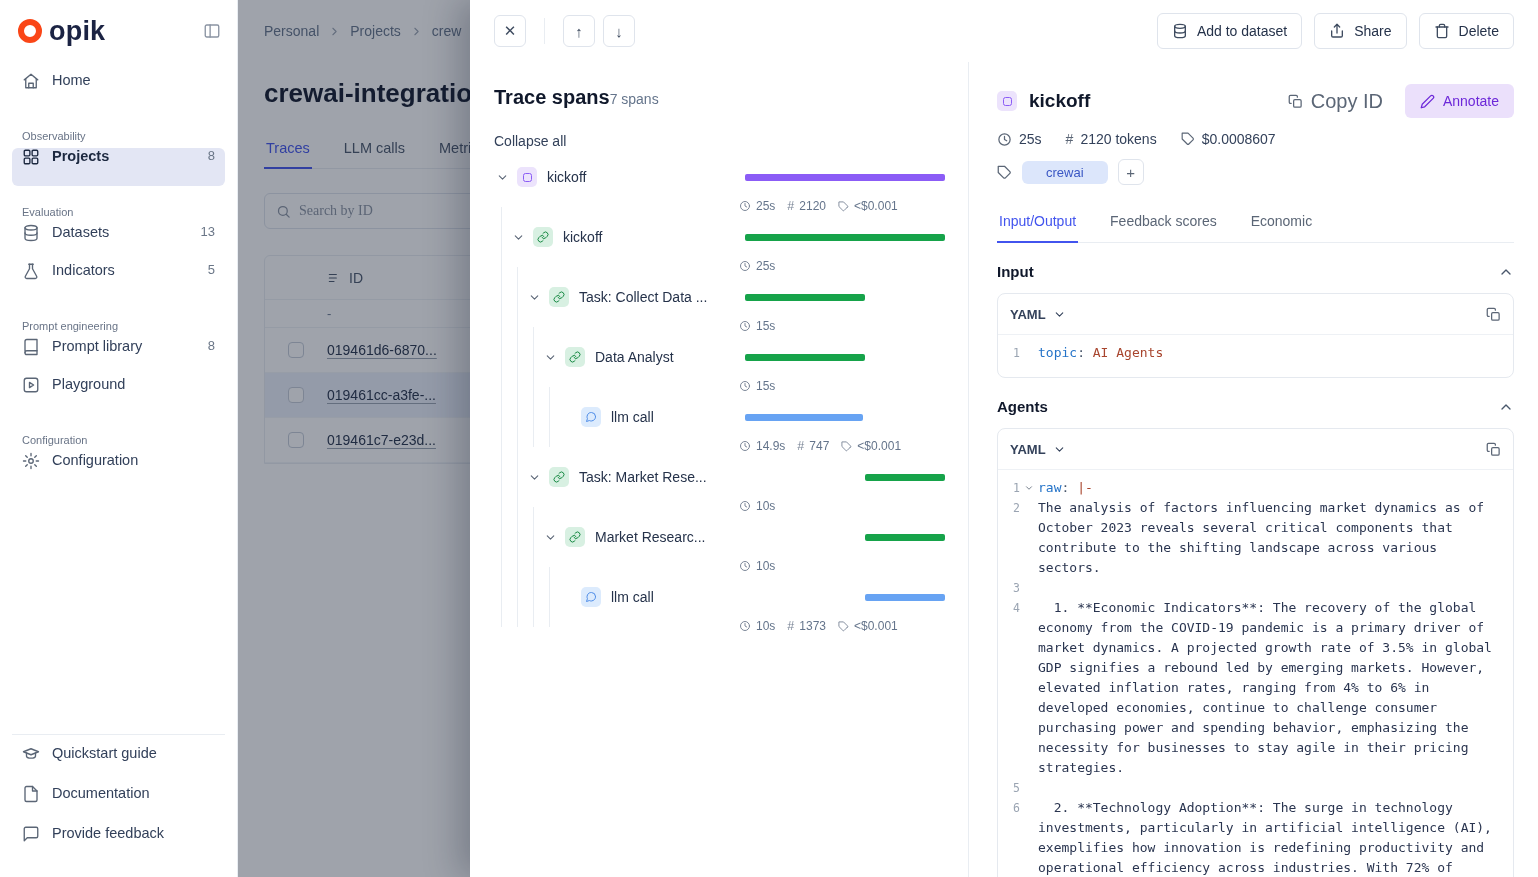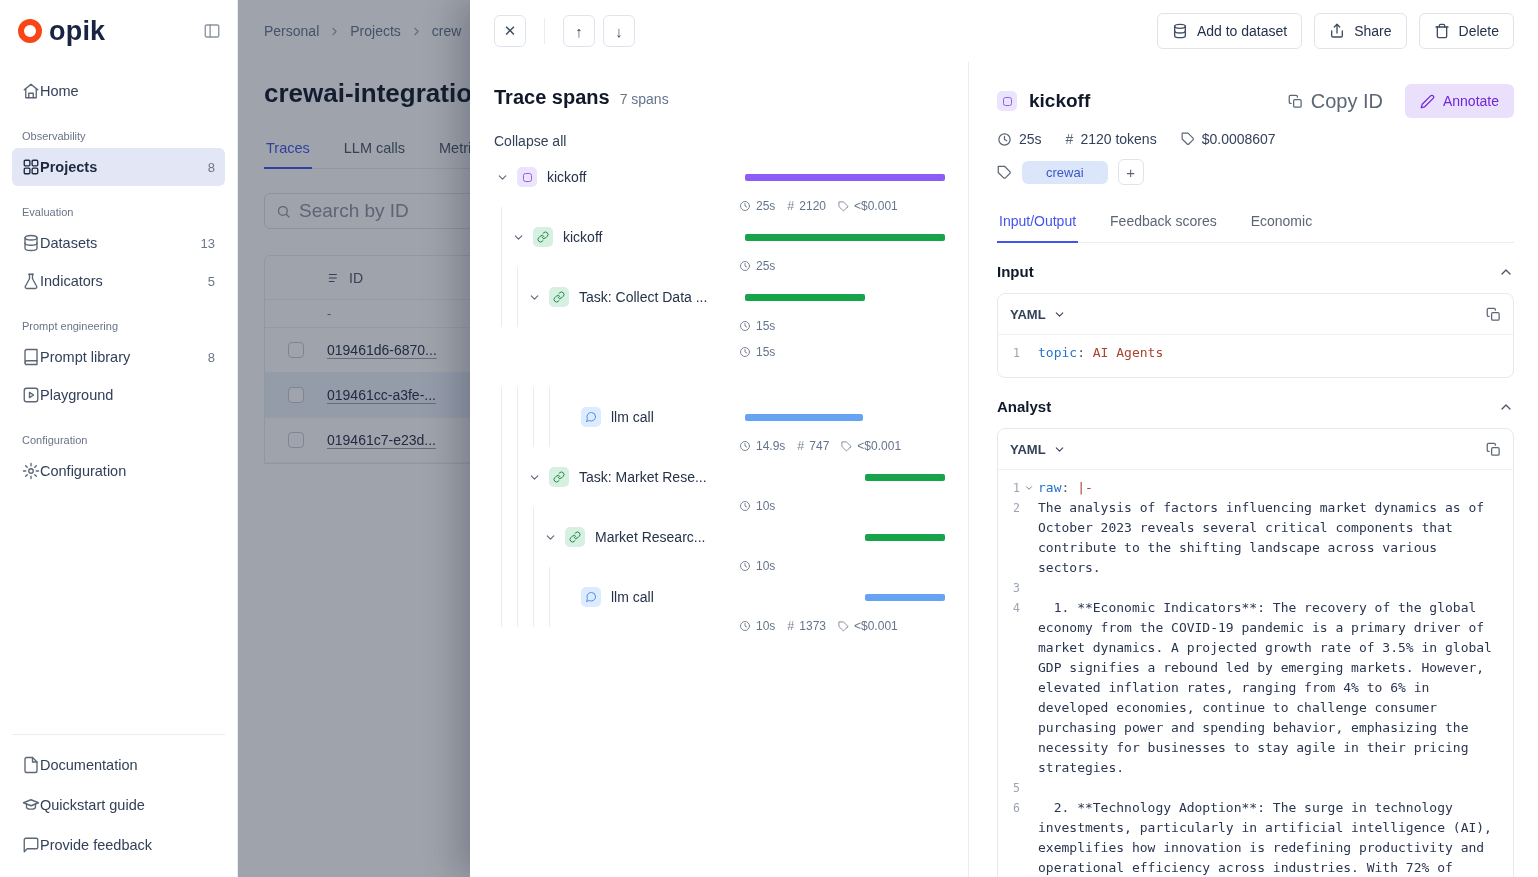--- a/index.html
+++ b/index.html
@@ -8,42 +8,42 @@
 .app{position:relative;width:1538px;height:877px;overflow:hidden;background:#fff}
 
 
 .sidebar{position:absolute;left:0;top:0;bottom:0;width:238px;background:#fff;border-right:1px solid #e9edf2;z-index:1}
 .logo-row{height:62px;display:flex;align-items:center;justify-content:space-between;padding:0 16px 0 18px}
 .logo{display:flex;align-items:center;gap:7px}
 .logo-mark{width:24px;height:24px;border-radius:50%;border:6px solid #fa4617}
 .logo-text{font-size:27px;font-weight:700;color:#1b2343;letter-spacing:.2px}
 .collapse-btn{color:#8b94a3;cursor:pointer}
 .nav{padding:10px 12px 0}
-.nav-item{display:flex;align-items:center;height:38px;padding:0 10px;border-radius:6px;font-size:14.5px;color:#32405a;cursor:pointer}
+.nav-item{display:flex;align-items:flex-start;gap:12px;height:38px;padding:0 10px;border-radius:6px;font-size:14.5px;color:#32405a;cursor:pointer}
 .nav-item.active{background:#e3e6f4;font-weight:600;color:#1d2940}
 .nav-ic{color:#5b6676;display:flex;flex:none}
 .nav-item.active .nav-ic{color:#1d2940}
 .nav-count{margin-left:auto;font-size:13px;color:#6a7687;font-weight:400}
 .nav-section{margin:20px 10px 6px;font-size:11px;color:#697487}
 .sidebar-footer{position:absolute;left:12px;right:12px;bottom:12px}
 .sidebar-footer .divider{border-top:1px solid #e9edf2;margin-bottom:10px}
 .sidebar-footer .nav-item{height:40px}
 
 
 .main{position:absolute;left:238px;top:0;right:0;bottom:0;background:#fff}
 .main-header{height:62px;display:flex;align-items:center;padding:0 26px}
 .breadcrumb{display:flex;align-items:center;gap:9px;font-size:14px;color:#64748b}
 .crumb-sep{color:#9aa4b2;display:flex}
 .main-body{padding:0 26px}
 .page-title{font-size:26px;font-weight:600;color:#10182b;margin-top:16px;white-space:nowrap}
 .main-tabs{display:flex;gap:30px;margin-top:22px;border-bottom:1px solid #e9edf2;width:900px}
 .main-tab{padding:9px 2px 11px;font-size:14.5px;color:#49576b;cursor:pointer;white-space:nowrap}
 .main-tab.active{color:#4254ee;border-bottom:2px solid #4254ee;margin-bottom:-1px;font-weight:500}
 .search-box{margin-top:24px;width:242px;height:36px;border:1px solid #dfe4ec;border-radius:6px;display:flex;align-items:center;gap:8px;padding:0 11px;color:#8b94a3}
-.search-box input{flex:1;border:0;outline:0;font-size:19px;font-family:Liberation Sans, sans-serif;color:#4d7c0f;background:transparent}
+.search-box input{flex:1;border:0;outline:0;font-size:14px;font-family:Liberation Serif, serif;color:#4d7c0f;background:transparent}
 .search-box input::placeholder{color:#8b94a3}
 .data-table{margin-top:26px;width:640px;border:1px solid #e9edf2;border-radius:6px 6px 0 0;overflow:hidden}
 .thead{display:flex;align-items:center;height:44px;border-bottom:1px solid #eef1f5}
 .cell-check{width:62px;display:flex;justify-content:center;flex:none}
 .checkbox{width:16px;height:16px;border:1.5px solid #c4ccd8;border-radius:4px;background:#fff;cursor:pointer}
 .th-id{display:flex;align-items:center;gap:8px;font-size:14px;color:#49576b}
 .stats-row{display:flex;align-items:center;height:28px;border-bottom:1px solid #eef1f5;color:#64748b;font-size:13px}
 .stats-row .dash{padding-left:62px}
 .tr{display:flex;align-items:center;height:45px;border-bottom:1px solid #f1f4f8;background:#fff}
 .tr.selected{background:#edf1fc}
@@ -56,21 +56,21 @@
 .icon-btn{width:32px;height:32px;border:1px solid #dfe4ec;border-radius:6px;background:#fff;display:flex;align-items:center;justify-content:center;color:#3f4c60;font-size:15px;cursor:pointer}
 .tb-divider{width:1px;height:26px;background:#e9edf2;margin:0 18px}
 .arrow-group{display:flex;gap:8px}
 .topbar-right{margin-left:auto;display:flex;gap:12px}
 .text-btn{height:36px;border:1px solid #dfe4ec;border-radius:6px;background:#fff;display:flex;align-items:center;gap:9px;padding:0 14px;font-size:14px;color:#25324a;cursor:pointer;white-space:nowrap}
 .btn-ic{color:#3f4c60;display:flex}
 .overlay-body{flex:1;display:flex;min-height:0}
 
 
 .spans-pane{width:498px;flex:none;padding:14px 23px 0 24px;overflow:hidden}
-.spans-header{display:flex;align-items:baseline;gap:10px;margin-top:10px}
+.spans-header{display:flex;align-items:baseline;margin-top:10px}
 .spans-title{font-size:20px;font-weight:600;color:#10182b}
 .spans-count{font-size:14px;color:#64748b}
 .collapse-all{margin-top:24px;font-size:14px;color:#33415a;cursor:pointer;display:inline-block}
 #span-tree{margin-top:10px}
 .span-row{height:60px}
 .span-top{display:flex;align-items:center;height:34px}
 .guide{width:16px;flex:none;position:relative;align-self:stretch}
 .guide::before{content:"";position:absolute;left:7px;top:-13px;height:60px;border-left:1px solid #e9edf2}
 .tree-chevron{width:16px;height:16px;margin-right:7px;flex:none;display:flex;align-items:center;justify-content:center;color:#5b6676;cursor:pointer}
 .tree-chevron.leaf{visibility:hidden}
@@ -212,34 +212,34 @@
             </svg>
           </span>
         <span>Configuration</span>
       </div>
     </nav>
     <div class="sidebar-footer">
       <div class="divider"></div>
       <div class="nav-item">
         <span class="nav-ic">
             <svg width="18" height="18" viewBox="0 0 24 24" fill="none" stroke="currentColor" stroke-width="1.8" stroke-linecap="round" stroke-linejoin="round">
+              <path d="M22 9 12 5 2 9l10 4z"></path>
+              <path d="M6 10.7V15c0 1.1 2.7 2.5 6 2.5s6-1.4 6-2.5v-4.3"></path>
+            </svg>
+          </span>
+        <span>Quickstart guide</span>
+      </div>
+      <div class="nav-item">
+        <span class="nav-ic">
+            <svg width="18" height="18" viewBox="0 0 24 24" fill="none" stroke="currentColor" stroke-width="1.8" stroke-linecap="round" stroke-linejoin="round">
               <path d="M14 2H6a2 2 0 0 0-2 2v16a2 2 0 0 0 2 2h12a2 2 0 0 0 2-2V8z"></path>
               <path d="M14 2v6h6"></path>
             </svg>
           </span>
         <span>Documentation</span>
-      </div>
-      <div class="nav-item">
-        <span class="nav-ic">
-            <svg width="18" height="18" viewBox="0 0 24 24" fill="none" stroke="currentColor" stroke-width="1.8" stroke-linecap="round" stroke-linejoin="round">
-              <path d="M22 9 12 5 2 9l10 4z"></path>
-              <path d="M6 10.7V15c0 1.1 2.7 2.5 6 2.5s6-1.4 6-2.5v-4.3"></path>
-            </svg>
-          </span>
-        <span>Quickstart guide</span>
       </div>
       <div class="nav-item">
         <span class="nav-ic">
             <svg width="18" height="18" viewBox="0 0 24 24" fill="none" stroke="currentColor" stroke-width="1.8" stroke-linecap="round" stroke-linejoin="round">
               <path d="M21 15a2 2 0 0 1-2 2H7l-4 4V5a2 2 0 0 1 2-2h14a2 2 0 0 1 2 2z"></path>
             </svg>
           </span>
         <span>Provide feedback</span>
       </div>
     </div>
@@ -473,20 +473,40 @@
                     <svg width="12" height="12" viewBox="0 0 24 24" fill="none" stroke="currentColor" stroke-width="2" stroke-linecap="round" stroke-linejoin="round">
                       <circle cx="12" cy="12" r="9"></circle>
                       <polyline points="12 7 12 12 15.5 14"></polyline>
                     </svg>
                   </span>
                   <span>15s</span>
                 </span>
               </div>
             </div>
             <div class="span-row">
+              <div class="span-top">
+                <span class="guide"></span>
+                <span class="guide"></span>
+                <span class="guide"></span>
+                <span class="tree-chevron">
+                  <svg width="13" height="13" viewBox="0 0 24 24" fill="none" stroke="currentColor" stroke-width="2" stroke-linecap="round" stroke-linejoin="round">
+                    <polyline points="6 9 12 15 18 9"></polyline>
+                  </svg>
+                </span>
+                <span class="span-icon link">
+                  <svg width="12" height="12" viewBox="0 0 24 24" fill="none" stroke="currentColor" stroke-width="2" stroke-linecap="round" stroke-linejoin="round">
+                    <path d="M10 13a5 5 0 0 0 7.54.54l3-3a5 5 0 0 0-7.07-7.07l-1.72 1.71"></path>
+                    <path d="M14 11a5 5 0 0 0-7.54-.54l-3 3a5 5 0 0 0 7.07 7.07l1.71-1.71"></path>
+                  </svg>
+                </span>
+                <span class="span-label">Data Analyst</span>
+                <span class="bar-wrap">
+                  <span class="bar" style="left:0%;width:60%;background:#16a34a"></span>
+                </span>
+              </div>
               <div class="span-meta">
                 <span class="meta-item">
                   <span class="meta-ic">
                     <svg width="12" height="12" viewBox="0 0 24 24" fill="none" stroke="currentColor" stroke-width="2" stroke-linecap="round" stroke-linejoin="round">
                       <circle cx="12" cy="12" r="9"></circle>
                       <polyline points="12 7 12 12 15.5 14"></polyline>
                     </svg>
                   </span>
                   <span>15s</span>
                 </span>
@@ -742,21 +762,21 @@
           <div class="code-area" id="input-code">
               <div class="code-line">
                 <span class="ln">1</span>
                 <span class="fold"></span>
                 <span class="code-text"><span class="yk">topic</span><span class="yp">: </span><span class="yv">AI Agents</span></span>
               </div>
             </div>
         </div>
 
         <div class="section-header">
-          <span class="section-title">Analyst</span>
+          <span class="section-title">Agents</span>
           <span class="section-chevron">
               <svg width="16" height="16" viewBox="0 0 24 24" fill="none" stroke="currentColor" stroke-width="2" stroke-linecap="round" stroke-linejoin="round">
                 <polyline points="18 15 12 9 6 15"></polyline>
               </svg>
             </span>
         </div>
         <div class="yaml-box">
           <div class="yaml-head">
             <span class="yaml-select">
               <span>YAML</span>

